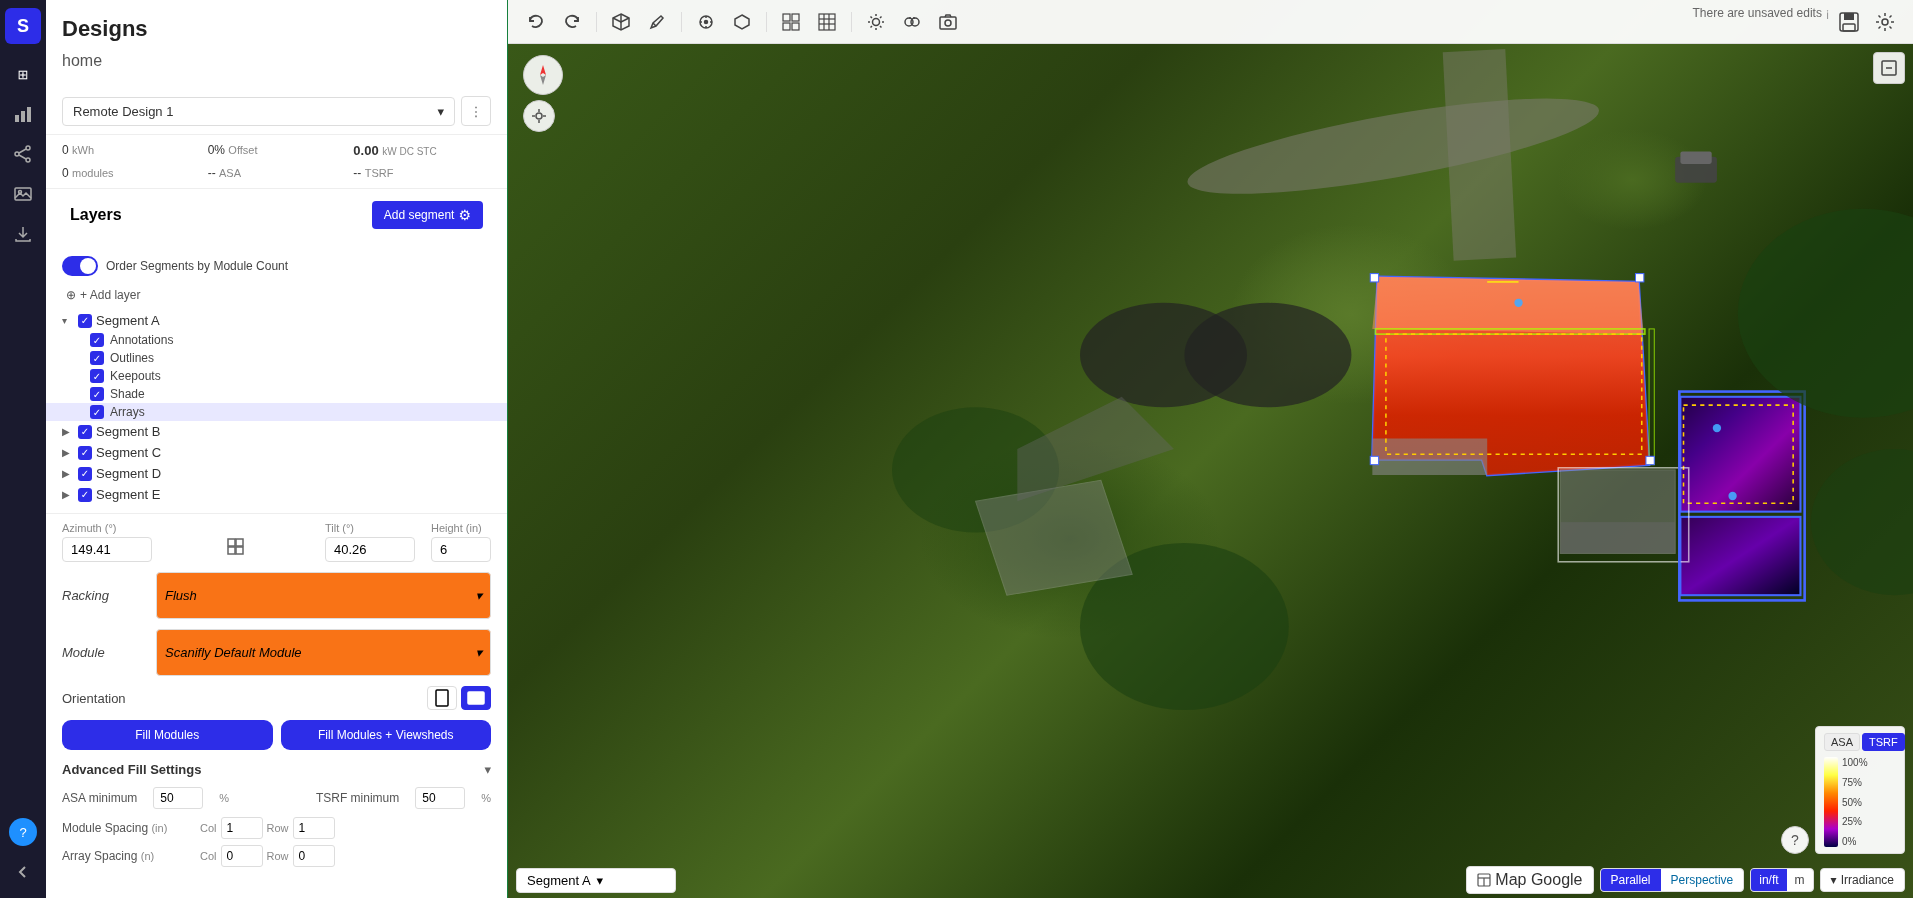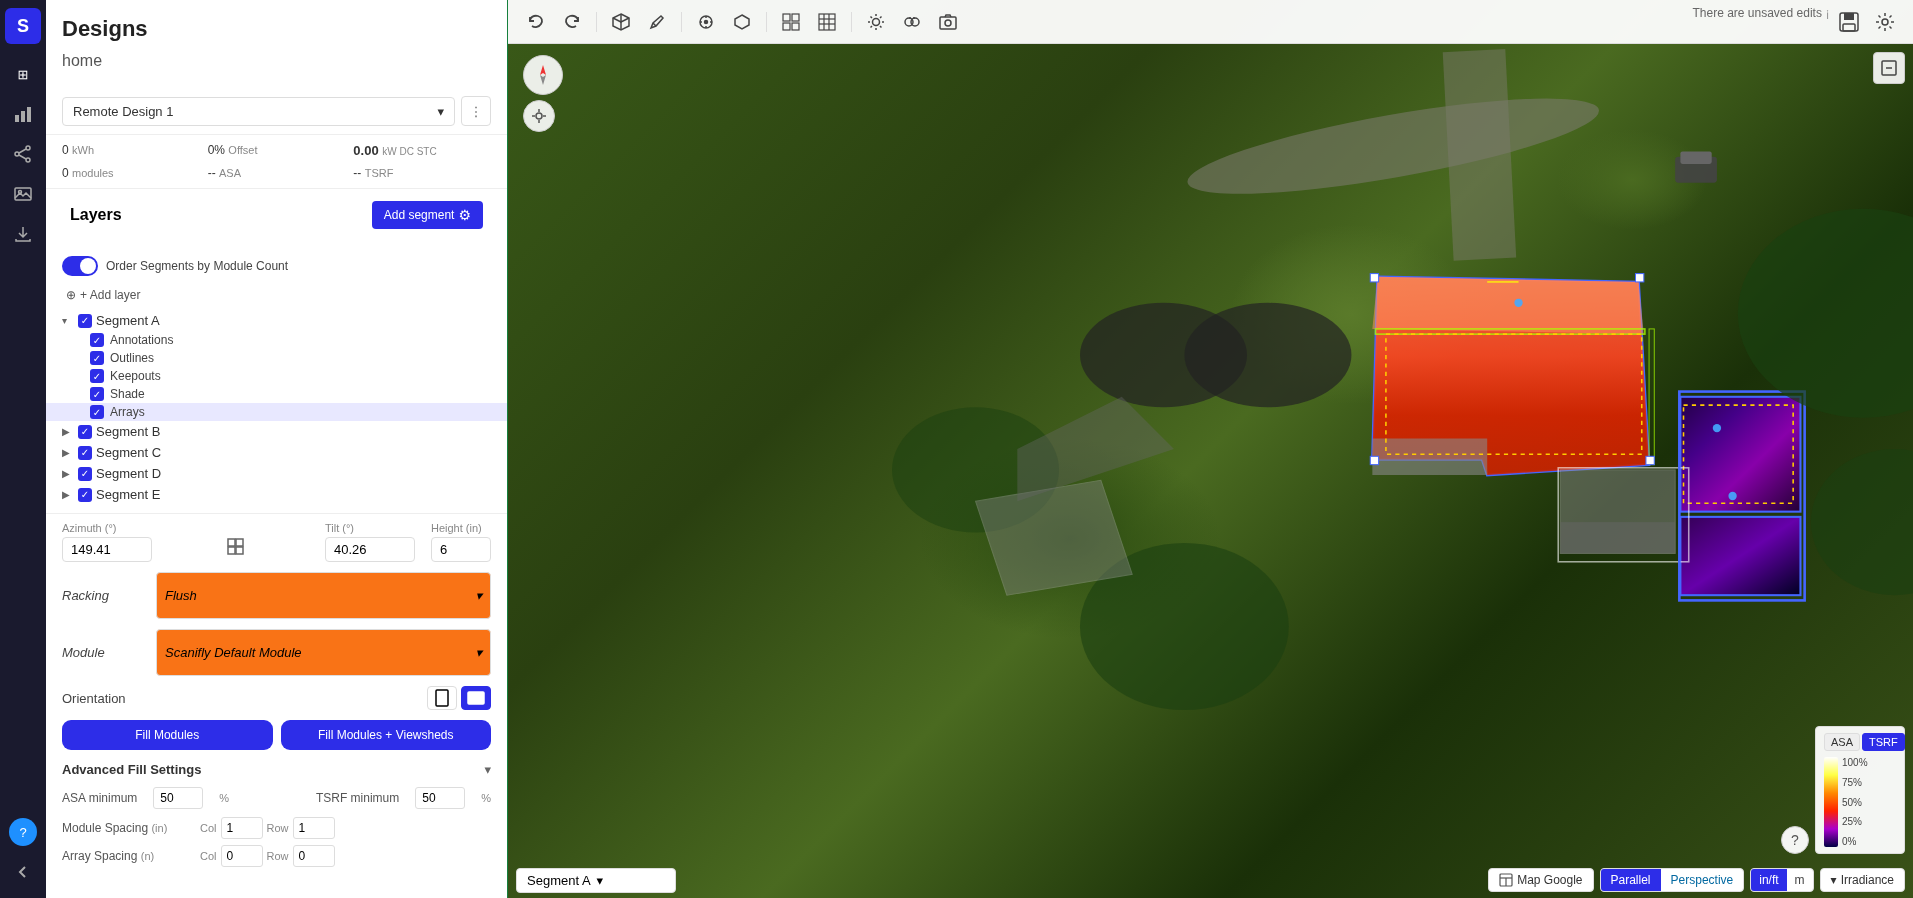--- a/index.html
+++ b/index.html
@@ -382,21 +382,21 @@
       min-width: 160px;
     }
     .bottom-controls {
       display: flex; align-items: center; gap: 6px;
     }
     .map-google-btn {
       background: white;
       border: 1px solid #ddd;
       border-radius: 4px;
       padding: 4px 10px;
-      font-size: 12px;
+      font-size: 16px;
       display: flex; align-items: center; gap: 4px;
       cursor: pointer; color: #333;
     }
     .perspective-toggle {
       display: flex;
       background: white;
       border: 1px solid #ddd;
       border-radius: 4px;
       overflow: hidden;
     }

